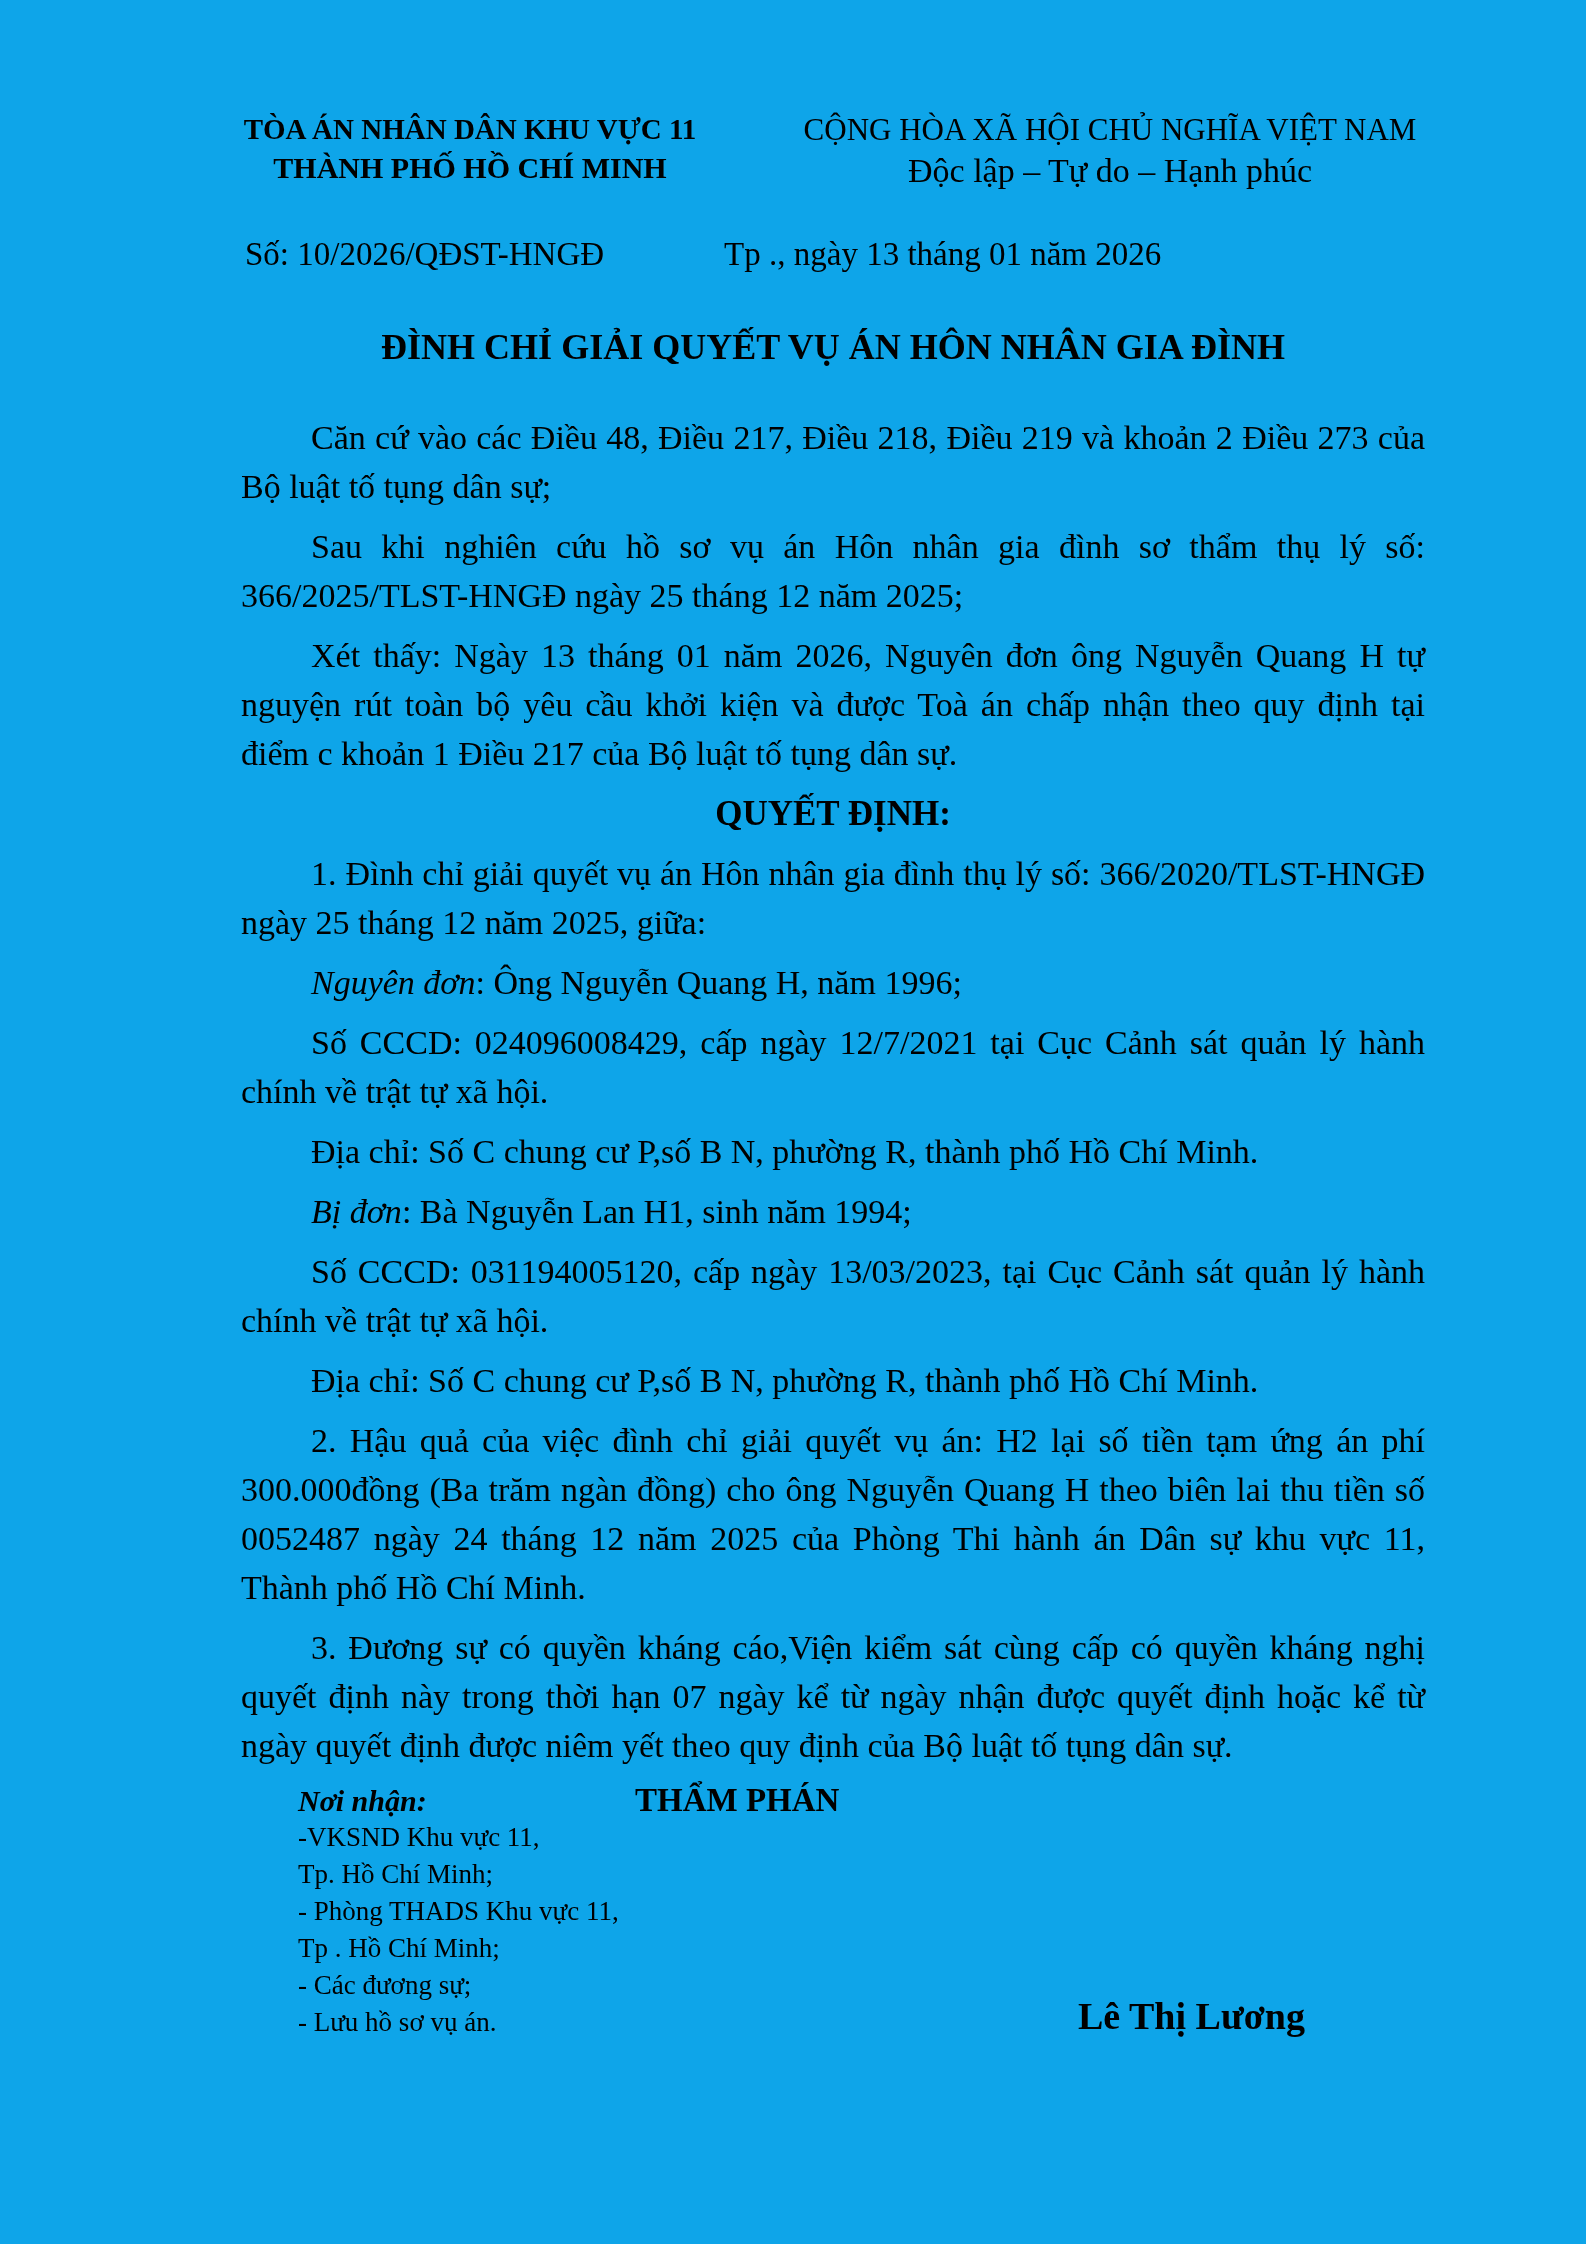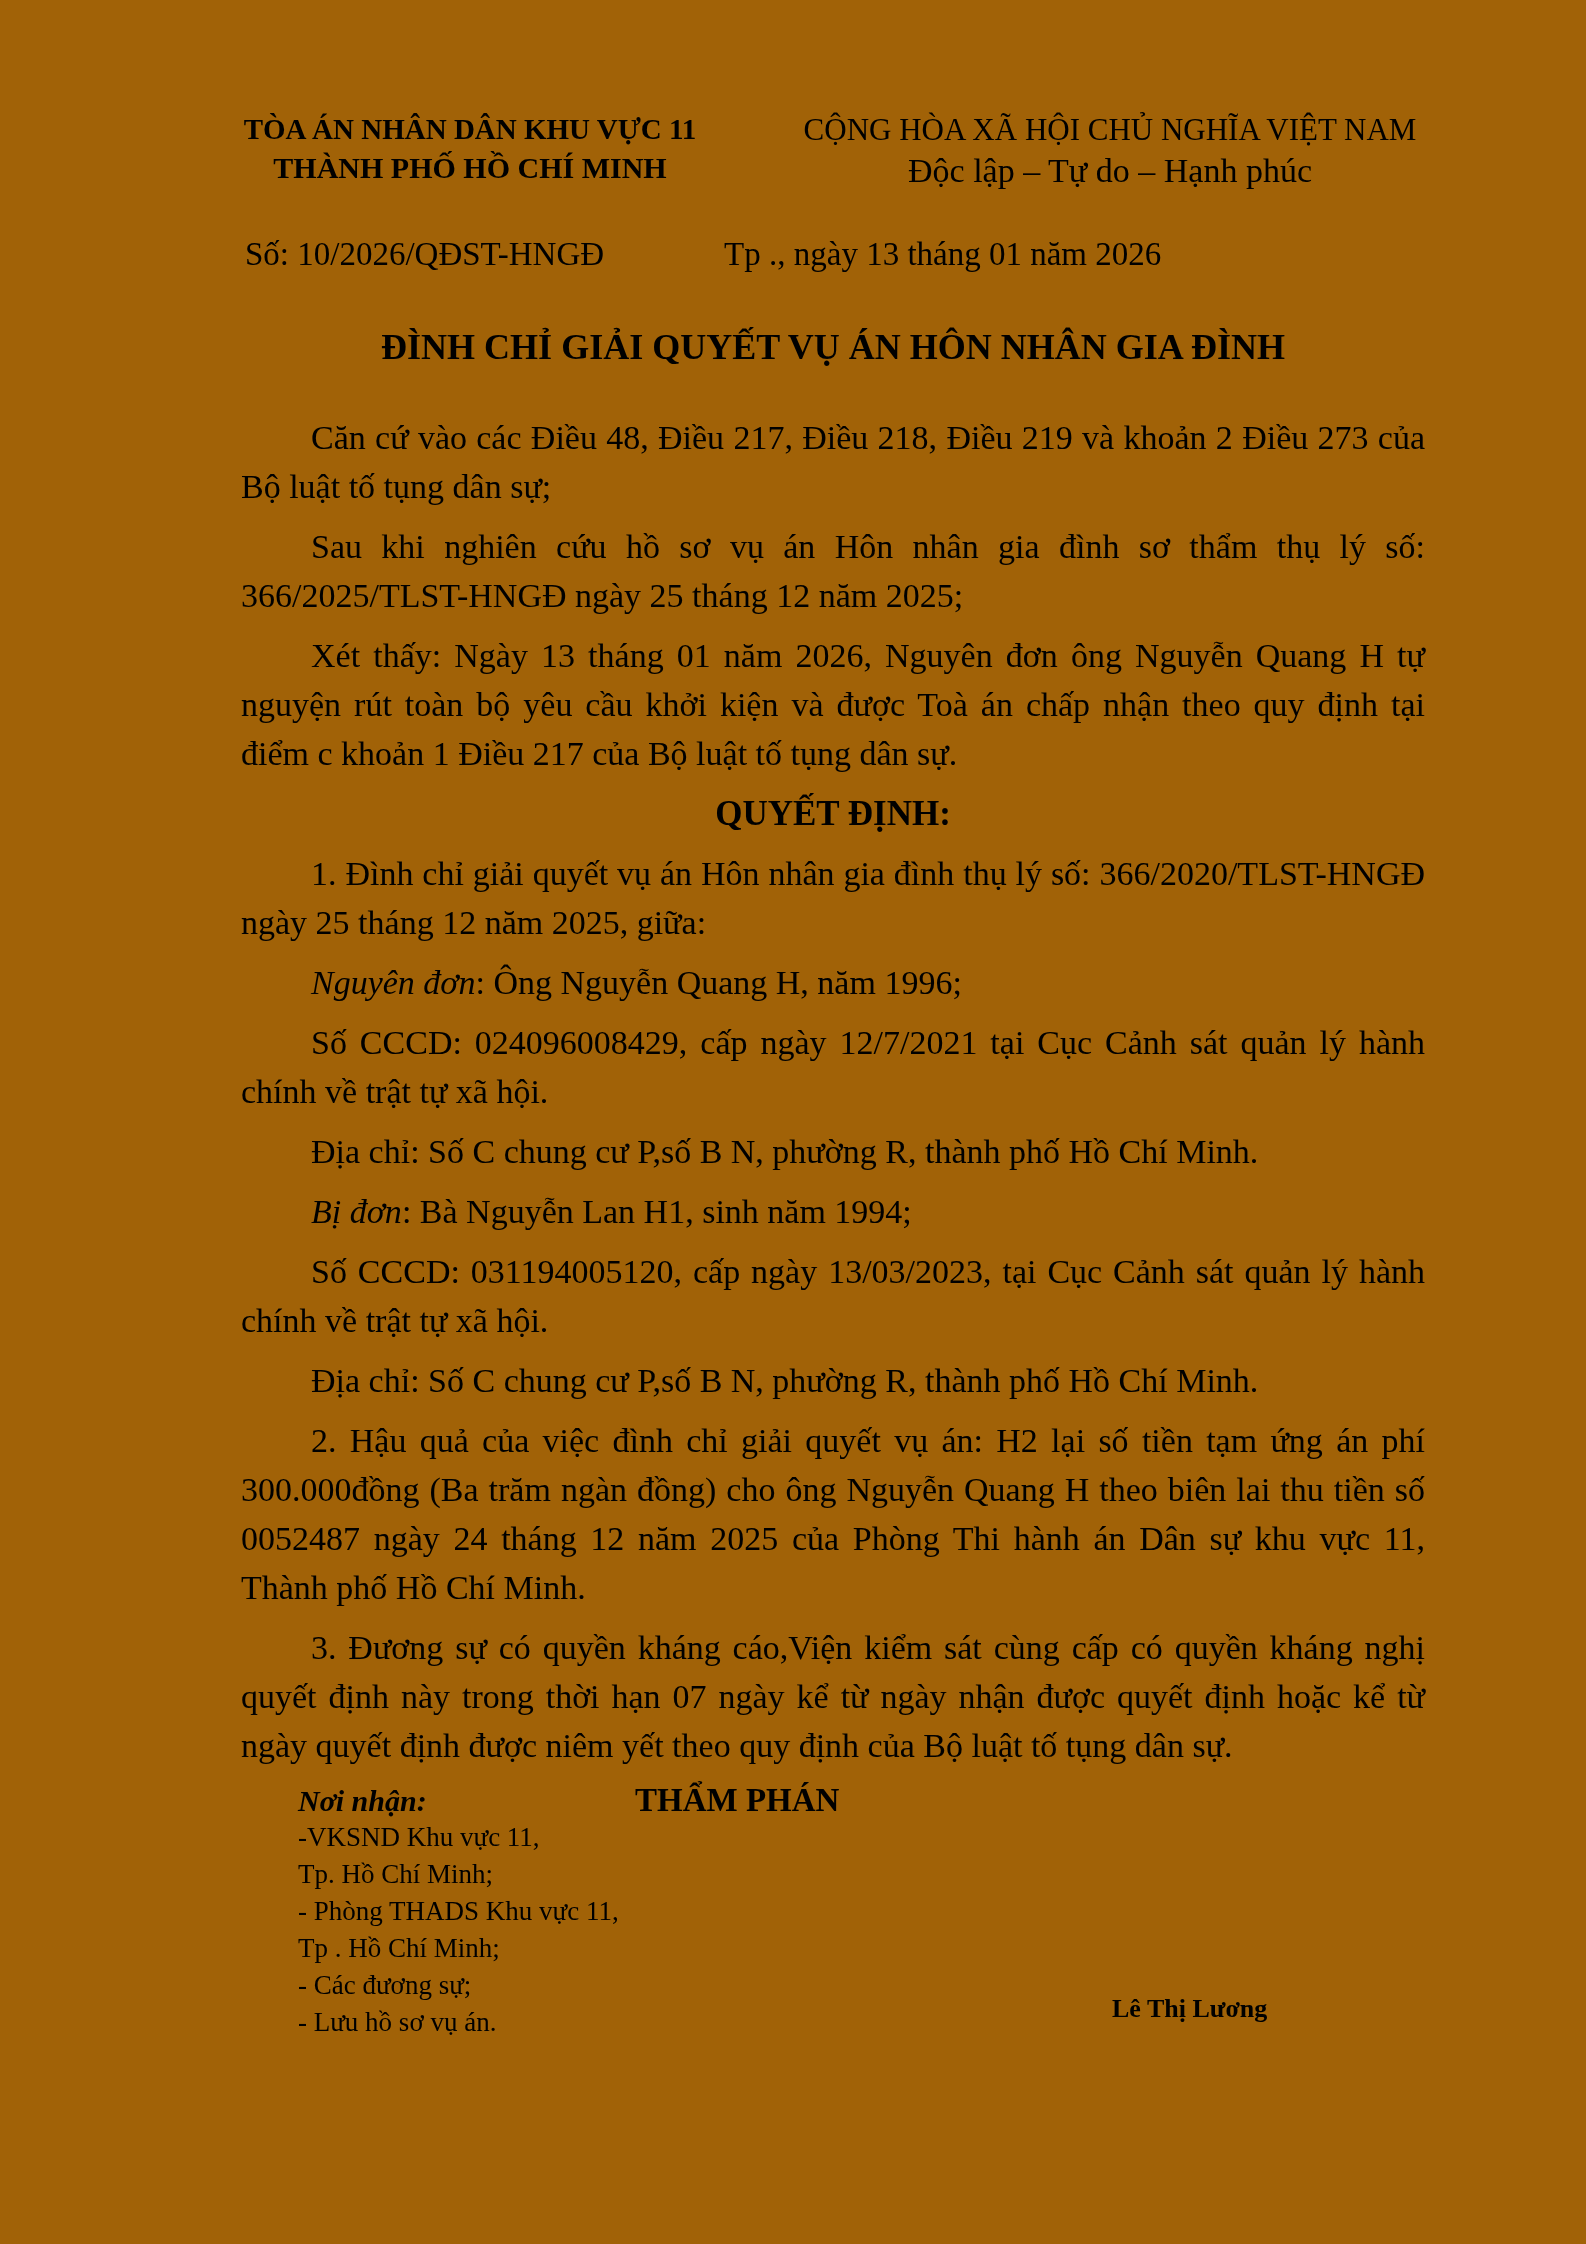--- a/index.html
+++ b/index.html
@@ -1,20 +1,20 @@
 <!DOCTYPE html>
 <html lang="vi"><head>
 <meta charset="utf-8">
 <style>
   html,body { margin:0; padding:0; background:#e8e8e8; }
   .page {
     position:relative;
     width:1586px; height:2244px;
     margin:0 auto;
-    background:#a16207;
+    background:#0ea5e9;
     color:#000000;
     font-family:"Liberation Serif","DejaVu Serif",serif;
     overflow:hidden;
     box-sizing:border-box;
   }
   
   .header-row { display:flex; padding-top:110px; }
   .header-left { width:470px; margin-left:235px; text-align:center; font-weight:bold; }
   .header-left .l1 { font-size:29px; line-height:38px; }
   .header-left .l2 { font-size:30px; line-height:40px;font-family:Liberation Serif, serif; }
@@ -32,21 +32,21 @@
   .body-text { margin:42px 150px 0 230px; font-size:34px; line-height:49px; text-align:justify; }
   .body-text p { margin:11px; text-indent:70px; }
   .decision-heading { text-align:center; text-indent:0 !important; font-weight:bold; font-size:35px; margin:3px 0 !important; }
   .it { font-style:italic; }
   
   .footer-block { position:relative; margin:12px 150px 0 298px; height:420px; }
   .footer-head { display:flex; align-items:baseline; }
   .recipients-label { font-weight:bold; font-style:italic; font-size:30px; width:337px; }
   .judge-title { font-weight:bold; font-size:33px; }
   .recipients-list { margin-top:0; font-size:27px; line-height:37px; }
-  .judge-name { position:absolute; left:814px; top:212px; font-weight:bold; font-size:26px; }
+  .judge-name { position:absolute; left:780px; top:212px; font-weight:bold; font-size:38px; }
 </style>
 </head>
 <body>
 
 <div class="page">
 
   <div class="header-row">
     <div class="header-left">
       <div class="l1">TÒA ÁN NHÂN DÂN KHU VỰC 11</div>
       <div class="l2">THÀNH PHỐ HỒ CHÍ MINH</div>

